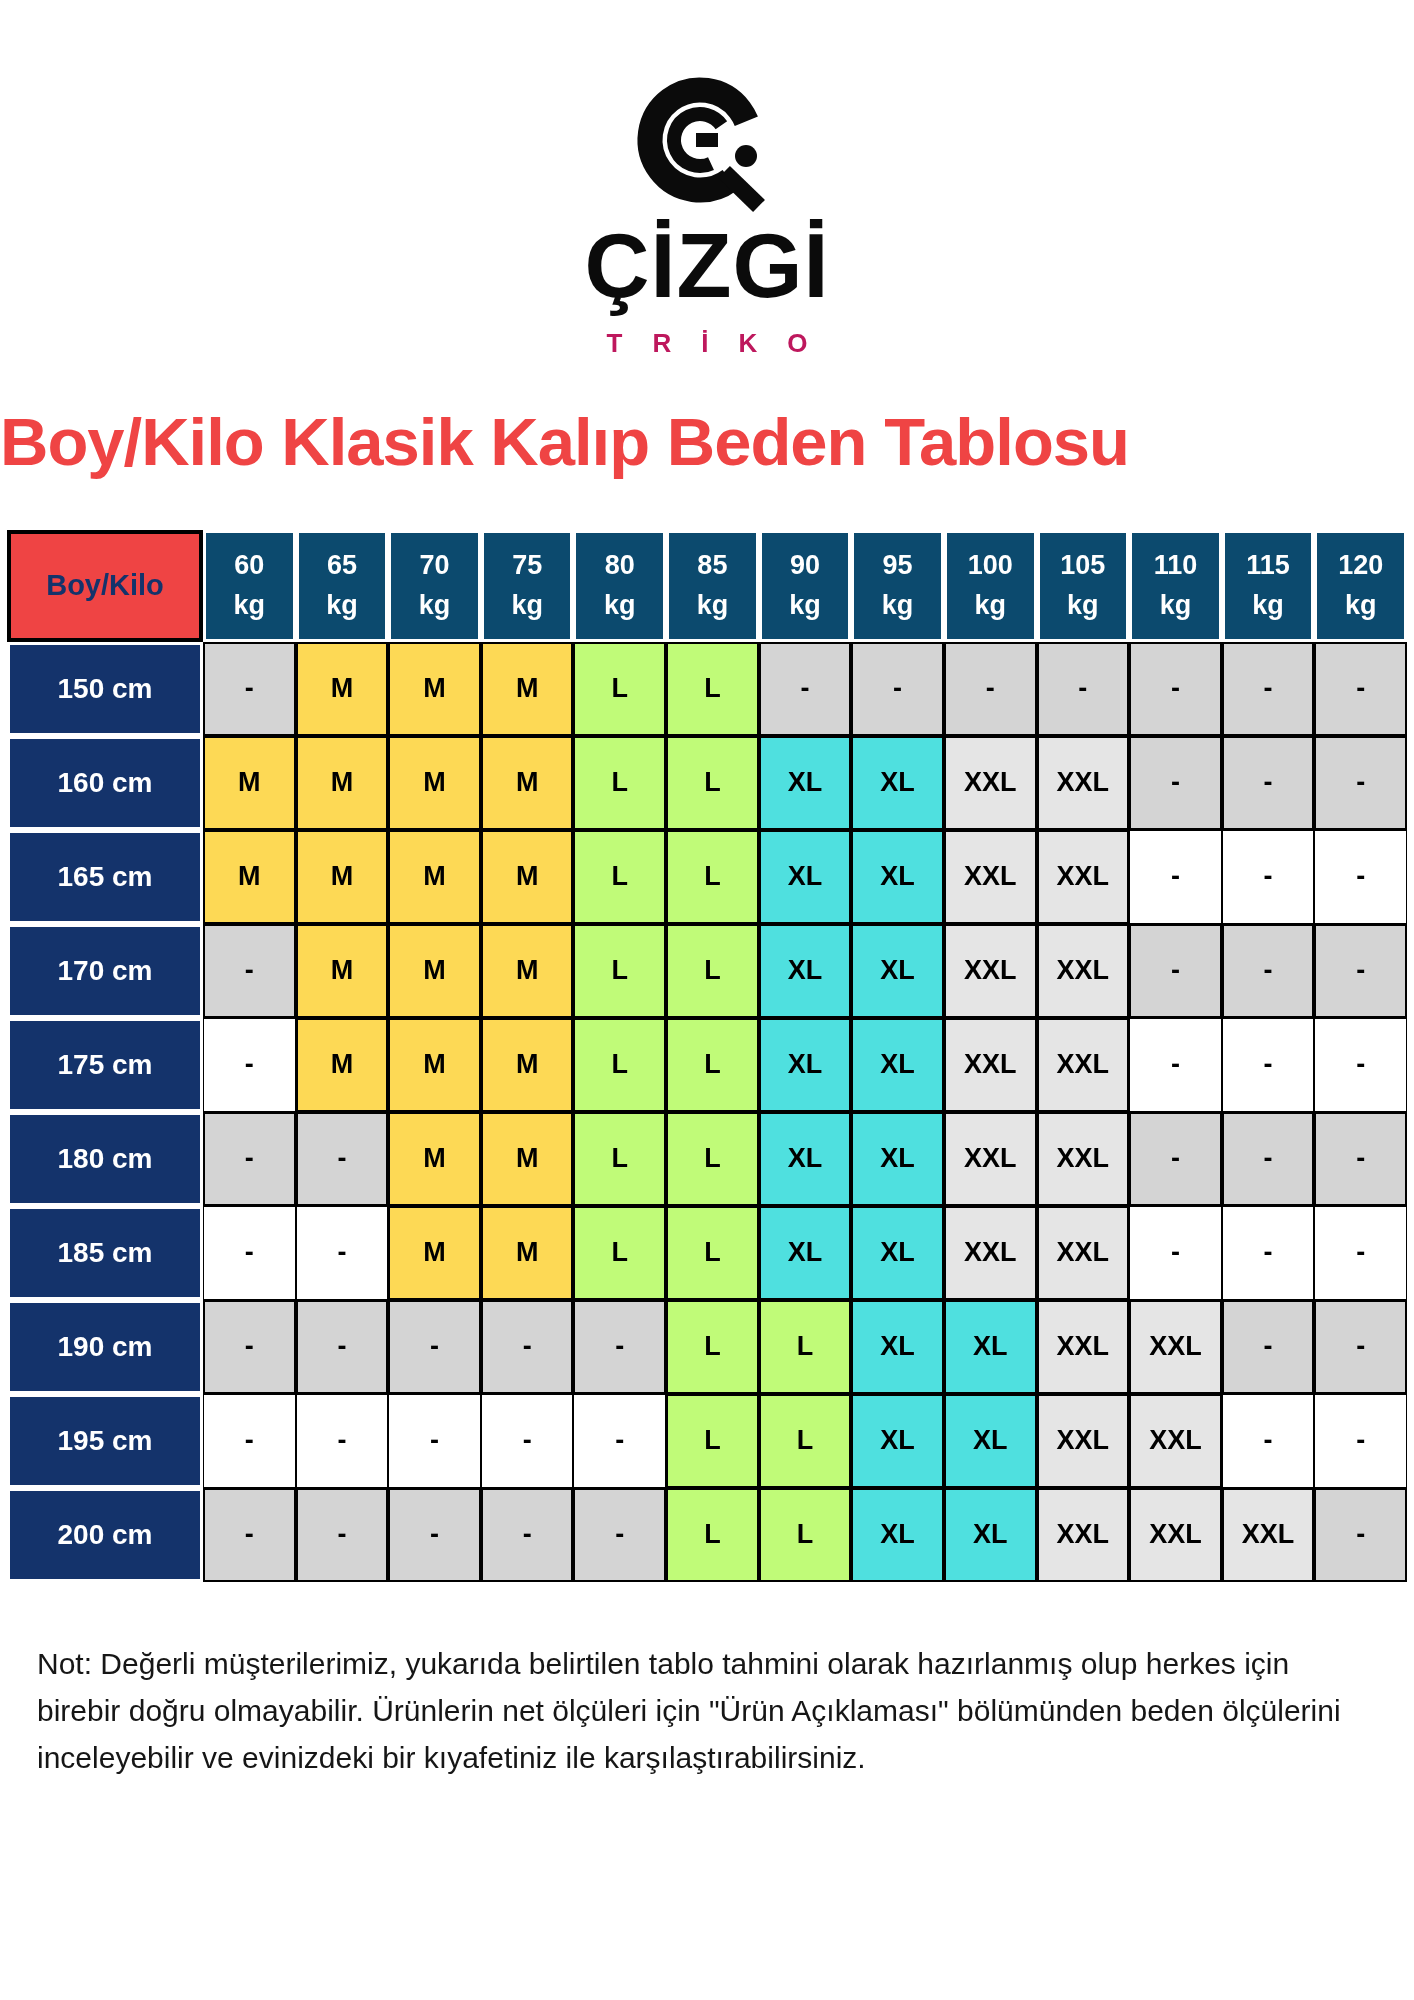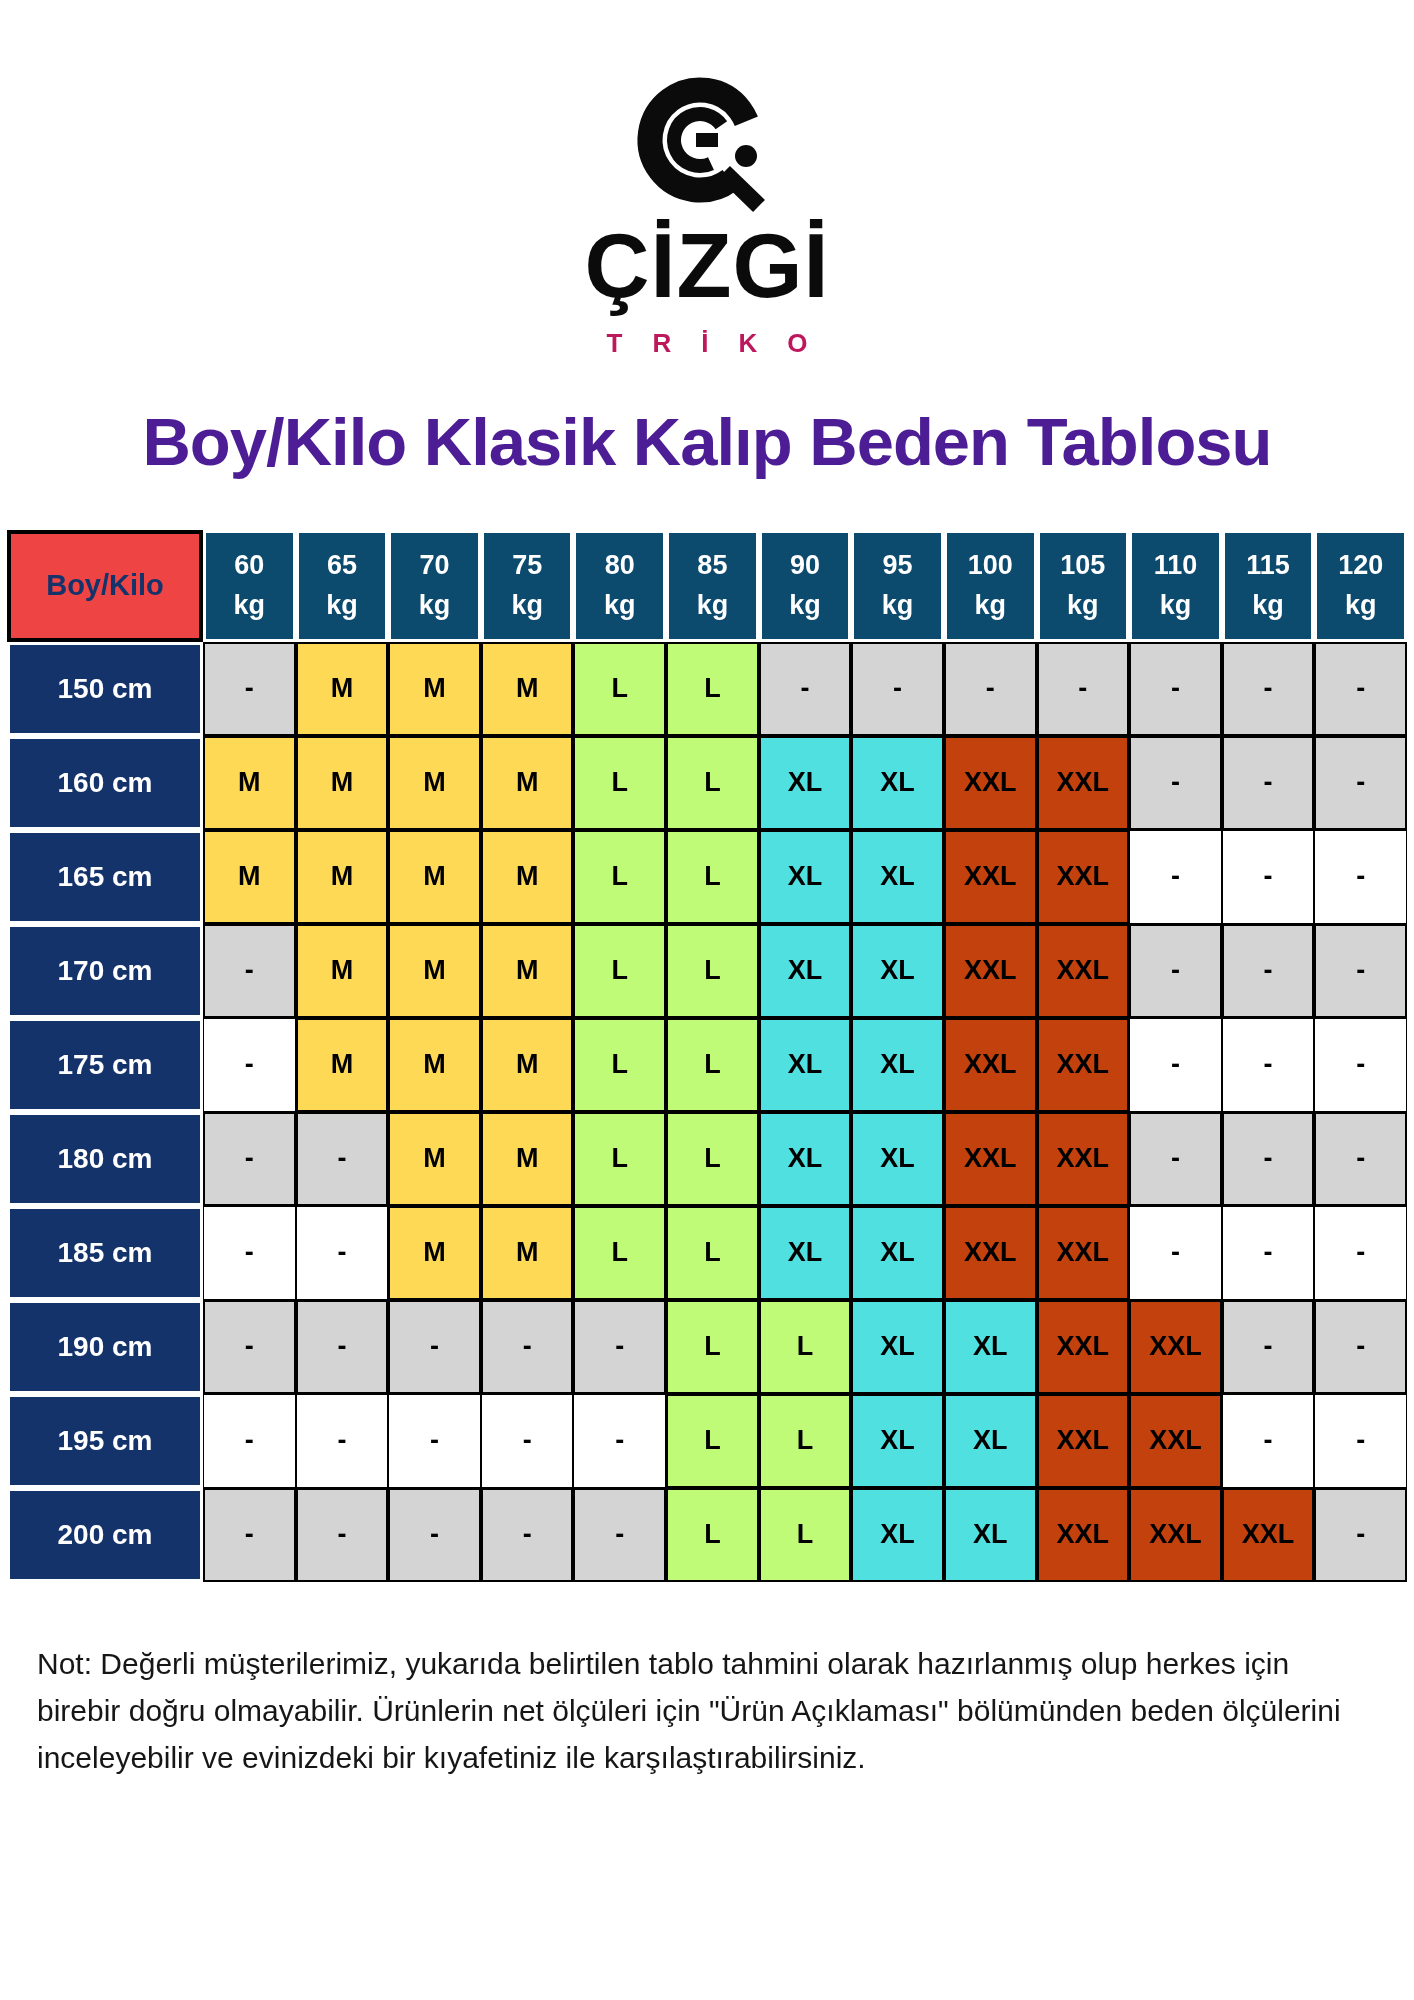--- a/index.html
+++ b/index.html
@@ -11,22 +11,22 @@
   .logo-mark{display:block;margin:0 auto;}
   .brand-name{
     font-size:90px;font-weight:bold;letter-spacing:1px;line-height:0.95;
     margin-top:4px;color:#0b0b0b;
   }
   .brand-sub{
     font-size:26px;font-weight:bold;letter-spacing:30px;padding-left:30px;
     margin-top:18px;color:#be185d;
   }
   .main-title{
-    margin-top:44px;text-align:center;font-size:67px;font-weight:bold;
-    letter-spacing:-1px;color:#4c1d95;white-space:nowrap;
+    margin-top:44px;font-size:67px;font-weight:bold;
+    letter-spacing:-1px;color:#ef4444;white-space:nowrap;
   }
   table.size-table{
     border-collapse:separate;border-spacing:0;table-layout:fixed;
     margin:50px auto 0 auto;width:1400px;
   }
   .size-table th,.size-table td{
     text-align:center;vertical-align:middle;padding:0;
   }
   .corner-cell{
     background:#ef4444;border:4px solid #000000;
@@ -39,21 +39,21 @@
   .height-cell{
     background:#14336B;border:3px solid #ffffff;
     color:#ffffff;font-size:28px;font-weight:bold;height:88px;
   }
   td.size-cell{
     border:2px solid #000000;font-size:27px;font-weight:bold;color:#000000;height:88px;
   }
   td.size-M{background:#FDD955;}
   td.size-L{background:#C0FB78;}
   td.size-XL{background:#4FE0DF;}
-  td.size-XXL{background:#c2410c;}
+  td.size-XXL{background:#e5e5e5;}
   td.empty-gray{background:#D4D4D4;}
   td.empty-white{background:#ffffff;border-width:1px;}
   .note{
     margin:58px auto 0 auto;max-width:1340px;text-align:left;
     font-size:30px;line-height:1.58;color:#161616;
   }
 </style>
 </head>
 <body>
 

